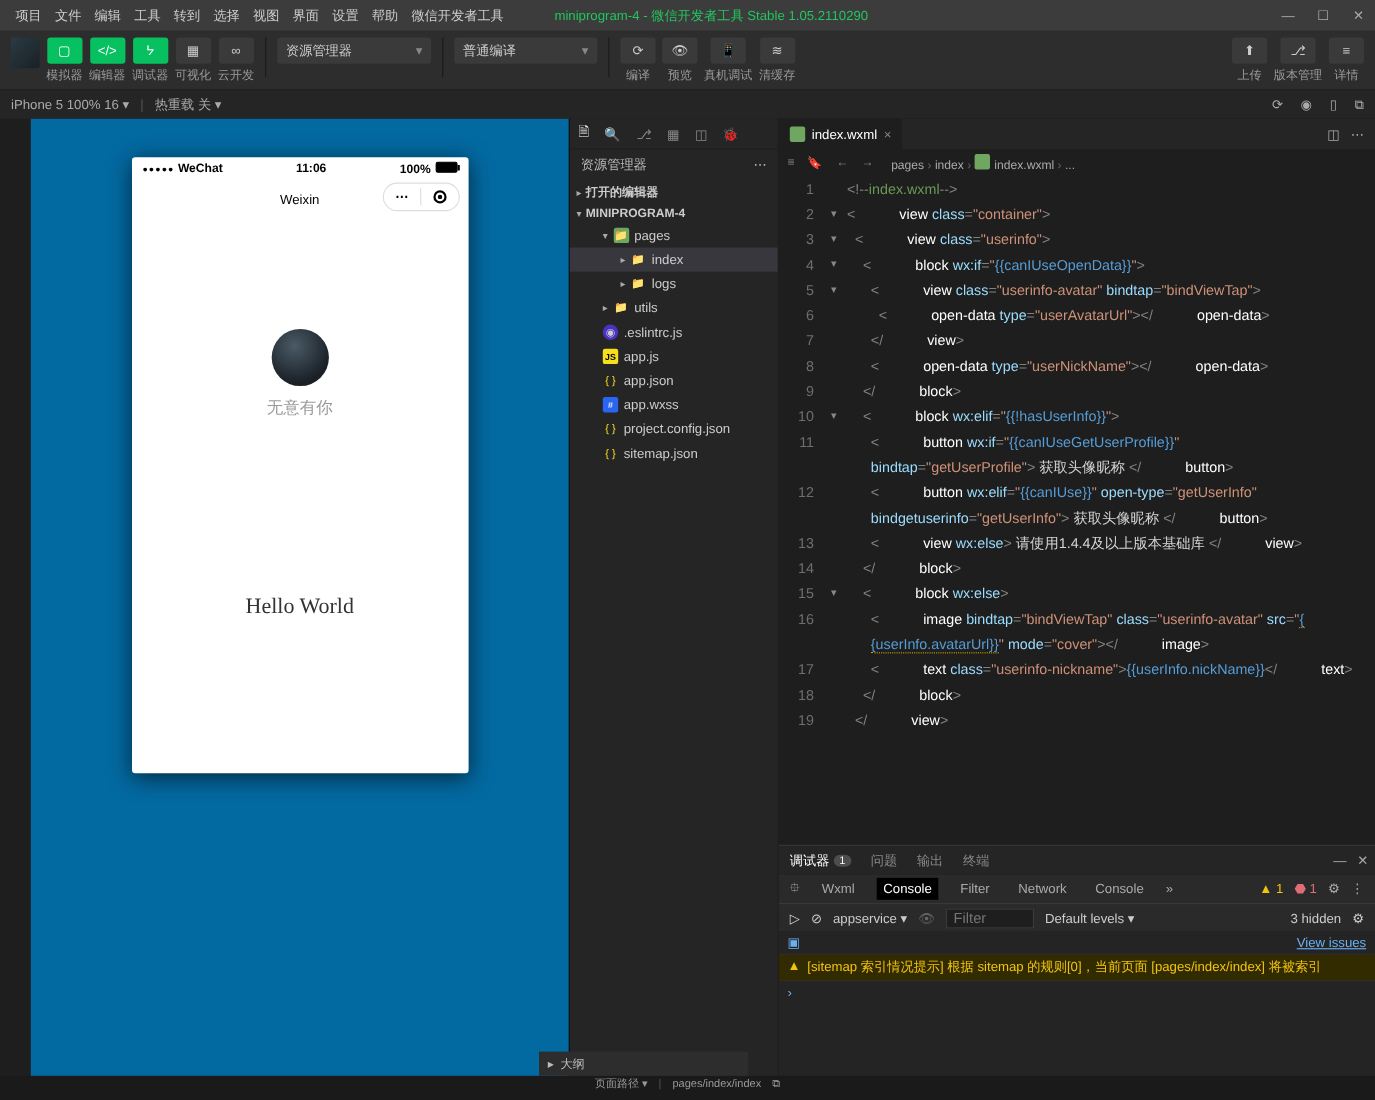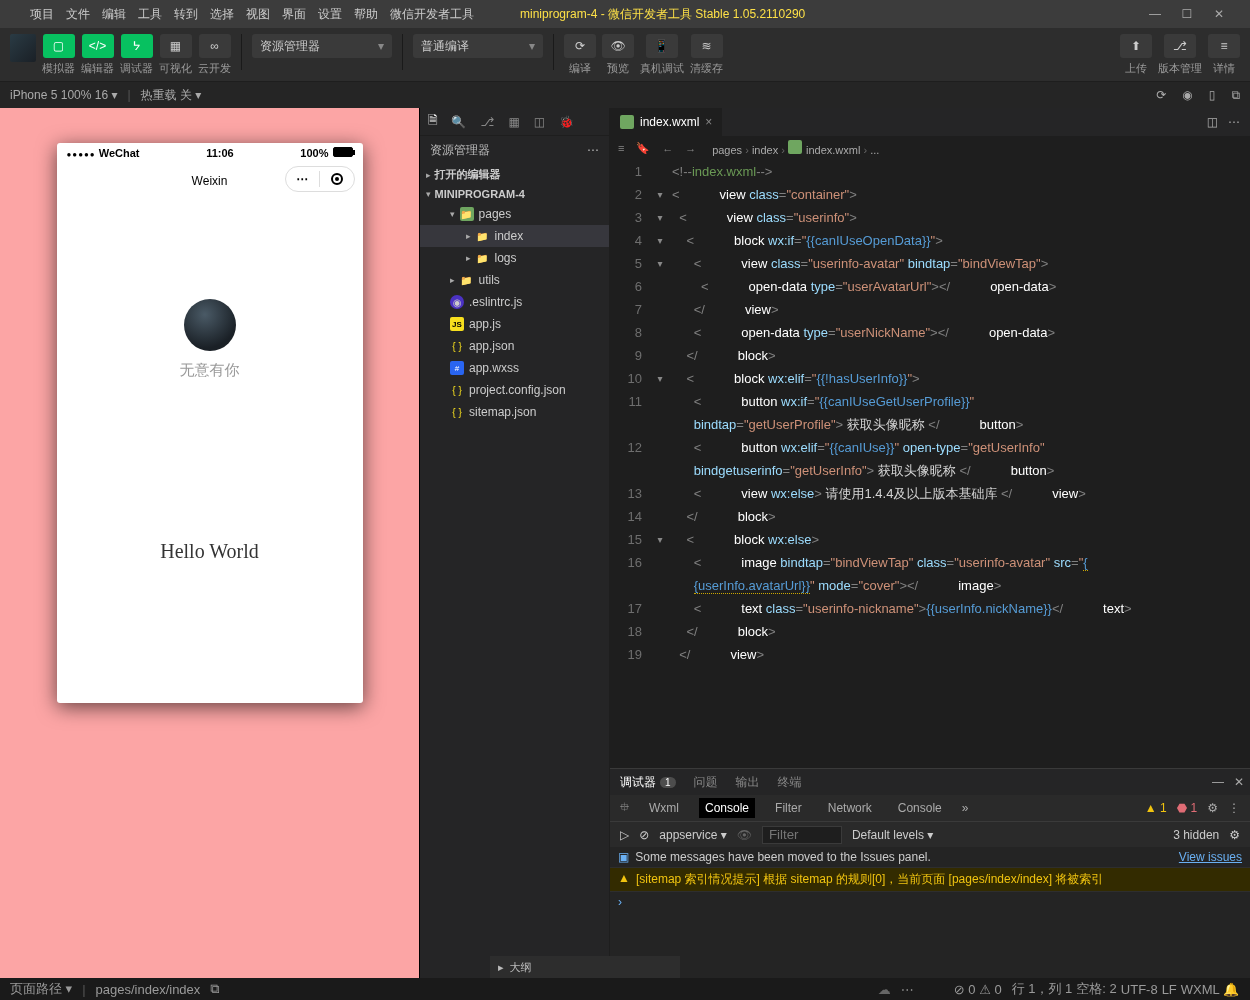--- a/index.html
+++ b/index.html
@@ -1,21 +1,21 @@
 <!DOCTYPE html>
 <html><head>
 <meta charset="utf-8">
 <style>
 * { margin:0; padding:0; box-sizing:border-box; font-family:"Microsoft YaHei",Arial,sans-serif; }
 body { background:#1e1e1e; color:#ccc; font-size:12px; width:1250px; height:1000px; overflow:hidden; }
 
 
-.titlebar { height:28px; background:#3c3c3c; display:flex; align-items:center; padding:0 24px; color:#ccc; font-size:12px; }
+.titlebar { height:28px; background:#3c3c3c; display:flex; align-items:center; padding:0 8px; color:#ccc; font-size:12px; }
 .titlebar .menu-item { padding:0 6px; cursor:pointer; }
-.titlebar .title { flex:1; text-align:left; padding-left:40px; color:#fde047; }
+.titlebar .title { flex:1; text-align:left; padding-left:40px; color:#22c55e; }
 .titlebar .win-btns { display:flex; gap:18px; align-items:center; color:#aaa; }
 .wb { width:14px; text-align:center; cursor:pointer; }
 
 
 .toolbar { height:54px; background:#2d2d2d; border-bottom:1px solid #1e1e1e; display:flex; align-items:flex-start; padding:6px 10px 0 10px; gap:6px; }
 .tcol { display:flex; flex-direction:column; align-items:center; gap:3px; }
 .tbtn { background:#3a3a3a; border-radius:3px; height:24px; min-width:32px; display:flex; align-items:center; justify-content:center; padding:0 6px; color:#ccc; cursor:pointer; }
 .tbtn.green { background:#07c160; color:#fff; }
 .tlabel { font-size:11px; color:#9a9a9a; }
 .tsep { width:1px; height:36px; background:#1a1a1a; margin:0 4px; }
@@ -24,21 +24,21 @@
 .spacer { flex:1; }
 .avatar-sm { width:26px; height:28px; background:linear-gradient(135deg,#2a3b44,#1a2026); border-radius:2px; }
 
 
 .subbar { height:26px; background:#252525; display:flex; align-items:center; padding:0 10px; color:#aaa; gap:10px; justify-content:space-between; }
 .sub-left { display:flex; gap:10px; align-items:center; }
 .sub-right { display:flex; gap:16px; align-items:center; }
 
 
 .body { display:flex; height:calc(1000px - 28px - 54px - 26px - 22px); }
-.sim-pane { width:420px; background:#fca5a5; display:flex; flex-direction:column; align-items:center; padding-top:35px; border-right:1px solid #000; }
+.sim-pane { width:490px; background:#0369a1; display:flex; flex-direction:column; align-items:center; padding-top:35px; border-right:1px solid #000;margin-left:28px; }
 .phone { width:306px; height:560px; background:#fff; border-radius:3px; box-shadow:0 4px 20px rgba(0,0,0,0.6); overflow:hidden; display:flex; flex-direction:column; }
 .status { height:20px; display:flex; align-items:center; justify-content:space-between; padding:0 10px; font-size:11px; color:#000; font-weight:bold; }
 .sigdots::before { content:"●●●●●"; letter-spacing:1px; font-size:8px; }
 .battery { width:20px; height:10px; border:1px solid #000; border-radius:2px; position:relative; display:inline-block; background:#000; margin-left:4px; }
 .battery::after { content:""; position:absolute; right:-3px; top:2px; width:2px; height:5px; background:#000; }
 .navbar { height:36px; display:flex; align-items:center; justify-content:center; position:relative; color:#000; }
 .capsule { position:absolute; right:8px; top:3px; width:70px; height:26px; border:1px solid #ddd; border-radius:14px; display:flex; align-items:center; }
 .capsule .half { flex:1; display:flex; align-items:center; justify-content:center; font-weight:bold; color:#000; }
 .capsule .sep { width:1px; height:16px; background:#ddd; }
 .target { width:12px; height:12px; border:2px solid #000; border-radius:50%; position:relative; }
@@ -113,21 +113,21 @@
 .con-filter input { background:#1e1e1e; border:1px solid #3a3a3a; color:#ccc; height:18px; padding:0 6px; width:80px; }
 .con-body { flex:1; background:#242424; font-family:Consolas,monospace; font-size:12px; overflow:auto; }
 .msg { padding:3px 8px; border-bottom:1px solid #2e2e2e; display:flex; gap:6px; }
 .msg.info { color:#ccc; }
 .msg.info .txt { flex:1; }
 .msg.info a { color:#6ab0f3; text-decoration:underline; margin-left:auto; }
 .msg.warn { background:#332b00; color:#f1c40f; }
 .prompt { color:#6ab0f3; padding:3px 8px; }
 
 
-.statusbar { height:22px; background:#1a1a1a; display:flex; align-items:center; padding:0 10px; color:#9a9a9a; font-size:13px; gap:10px; }
+.statusbar { height:22px; background:#1a1a1a; display:flex; align-items:center; padding:0 10px; color:#9a9a9a; font-size:10px; gap:10px;flex-direction:column; }
 .statusbar .s-left { display:flex; gap:10px; flex:1; align-items:center; }
 .statusbar .s-mid { display:flex; gap:10px; align-items:center; margin-left:80px; }
 .statusbar .s-right { display:flex; gap:4px; align-items:center; }
 </style>
 </head>
 <body>
 
 <div class="titlebar">
   <span id="menus"><span class="menu-item">项目</span><span class="menu-item">文件</span><span class="menu-item">编辑</span><span class="menu-item">工具</span><span class="menu-item">转到</span><span class="menu-item">选择</span><span class="menu-item">视图</span><span class="menu-item">界面</span><span class="menu-item">设置</span><span class="menu-item">帮助</span><span class="menu-item">微信开发者工具</span></span>
   <span class="title">miniprogram-4 - 微信开发者工具 Stable 1.05.2110290</span>
@@ -420,21 +420,20 @@
         <span><span>appservice</span> ▾</span>
         <span style="color:#666">👁</span>
         <input placeholder="Filter" style="">
         <span><span>Default levels</span> ▾</span>
         <span style="margin-left:auto">3 hidden</span>
         <span>⚙</span>
       </div>
       <div class="con-body">
         <div class="msg info">
             <span style="color:#6ab0f3">▣</span>
-            <span class="txt">Some messages have been moved to the Issues panel.</span>
             <a>View issues</a>
           </div>
         <div class="msg warn">
             <span>▲</span>
             <span>[sitemap 索引情况提示] 根据 sitemap 的规则[0]，当前页面 [pages/index/index] 将被索引</span>
           </div>
         <div class="prompt">›</div>
       </div>
     </div>
   </div>

